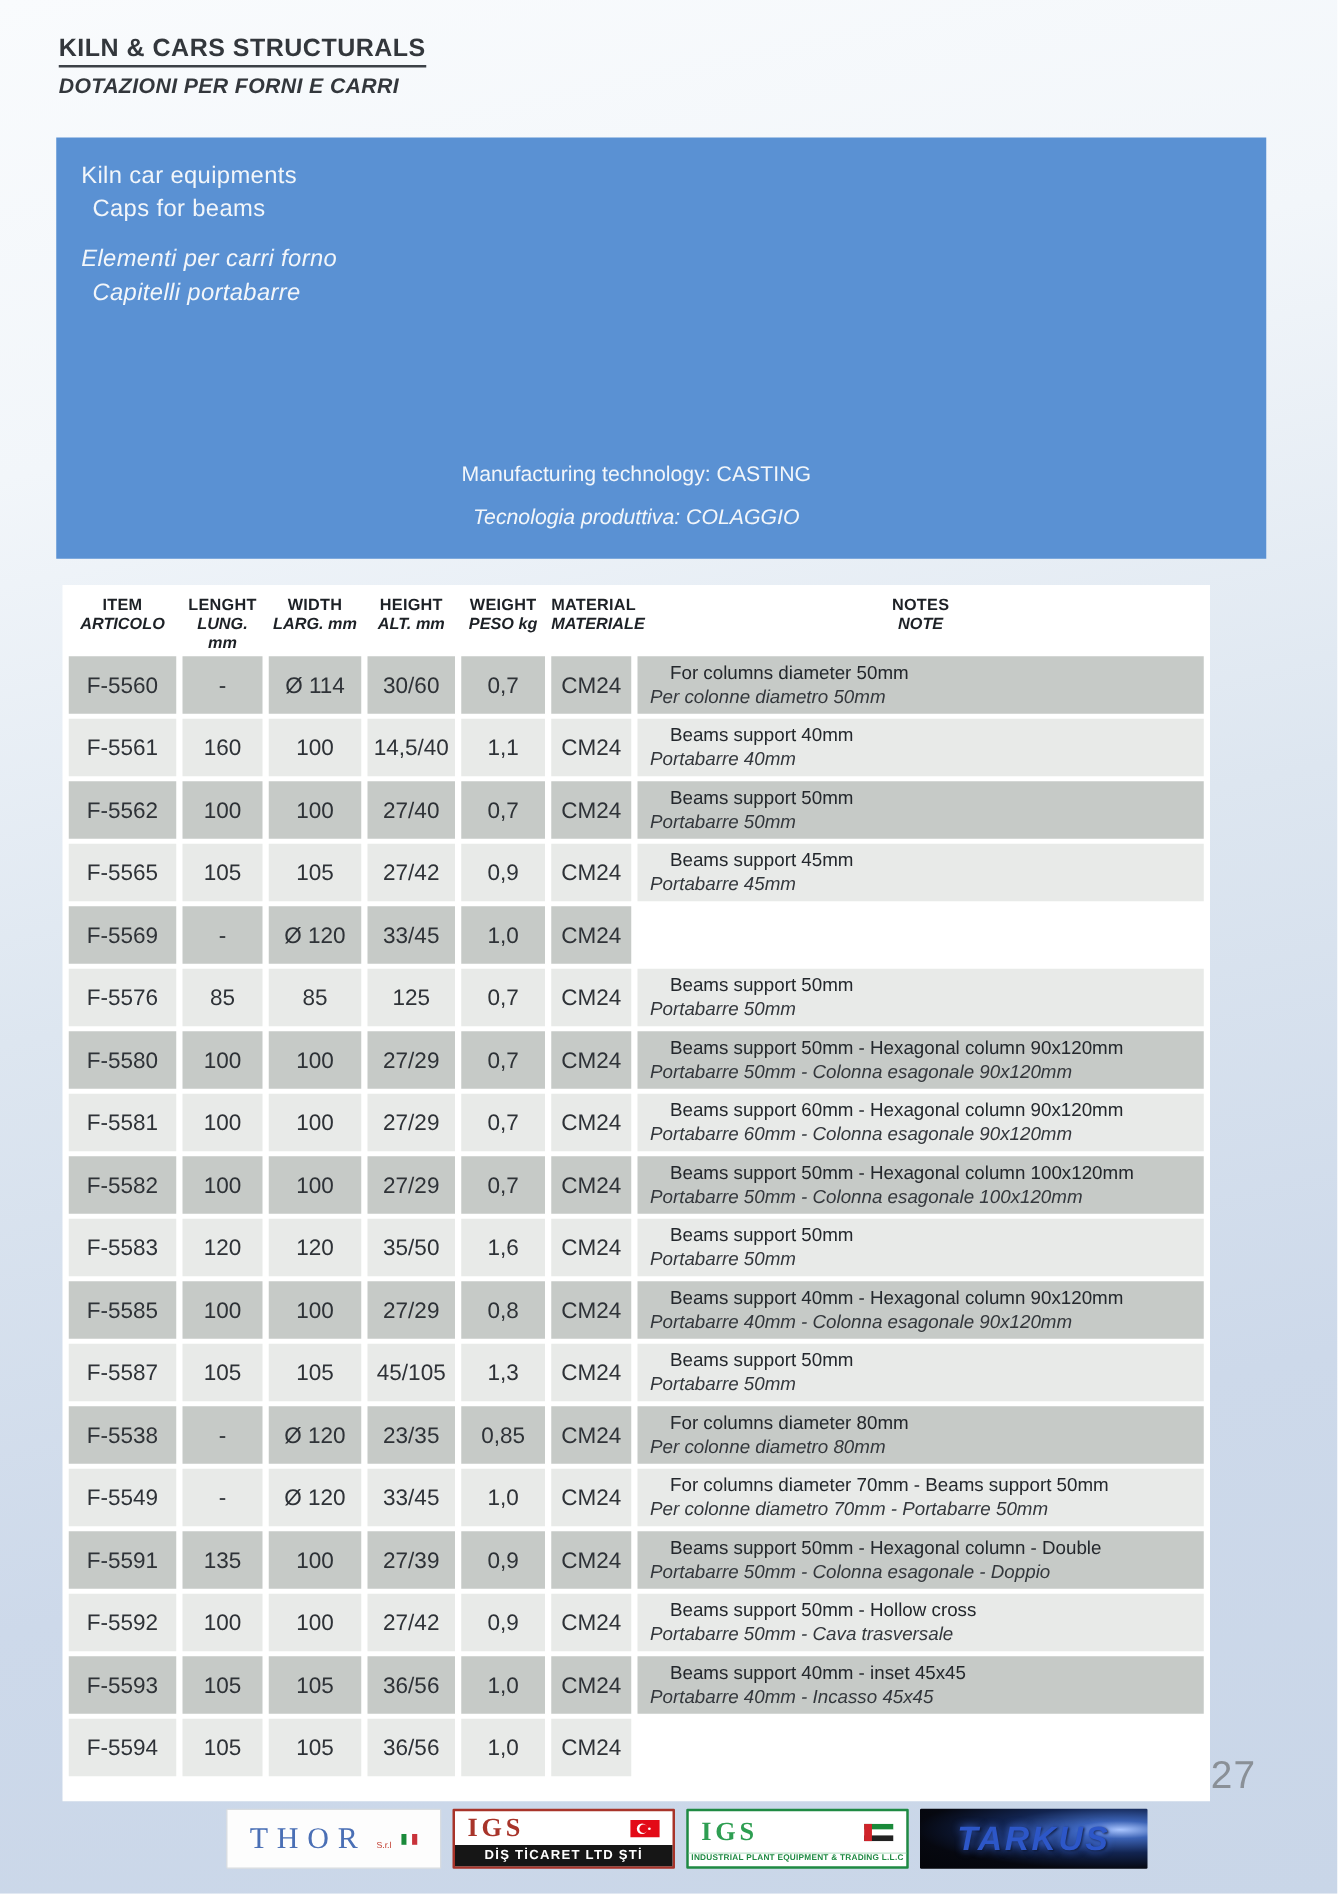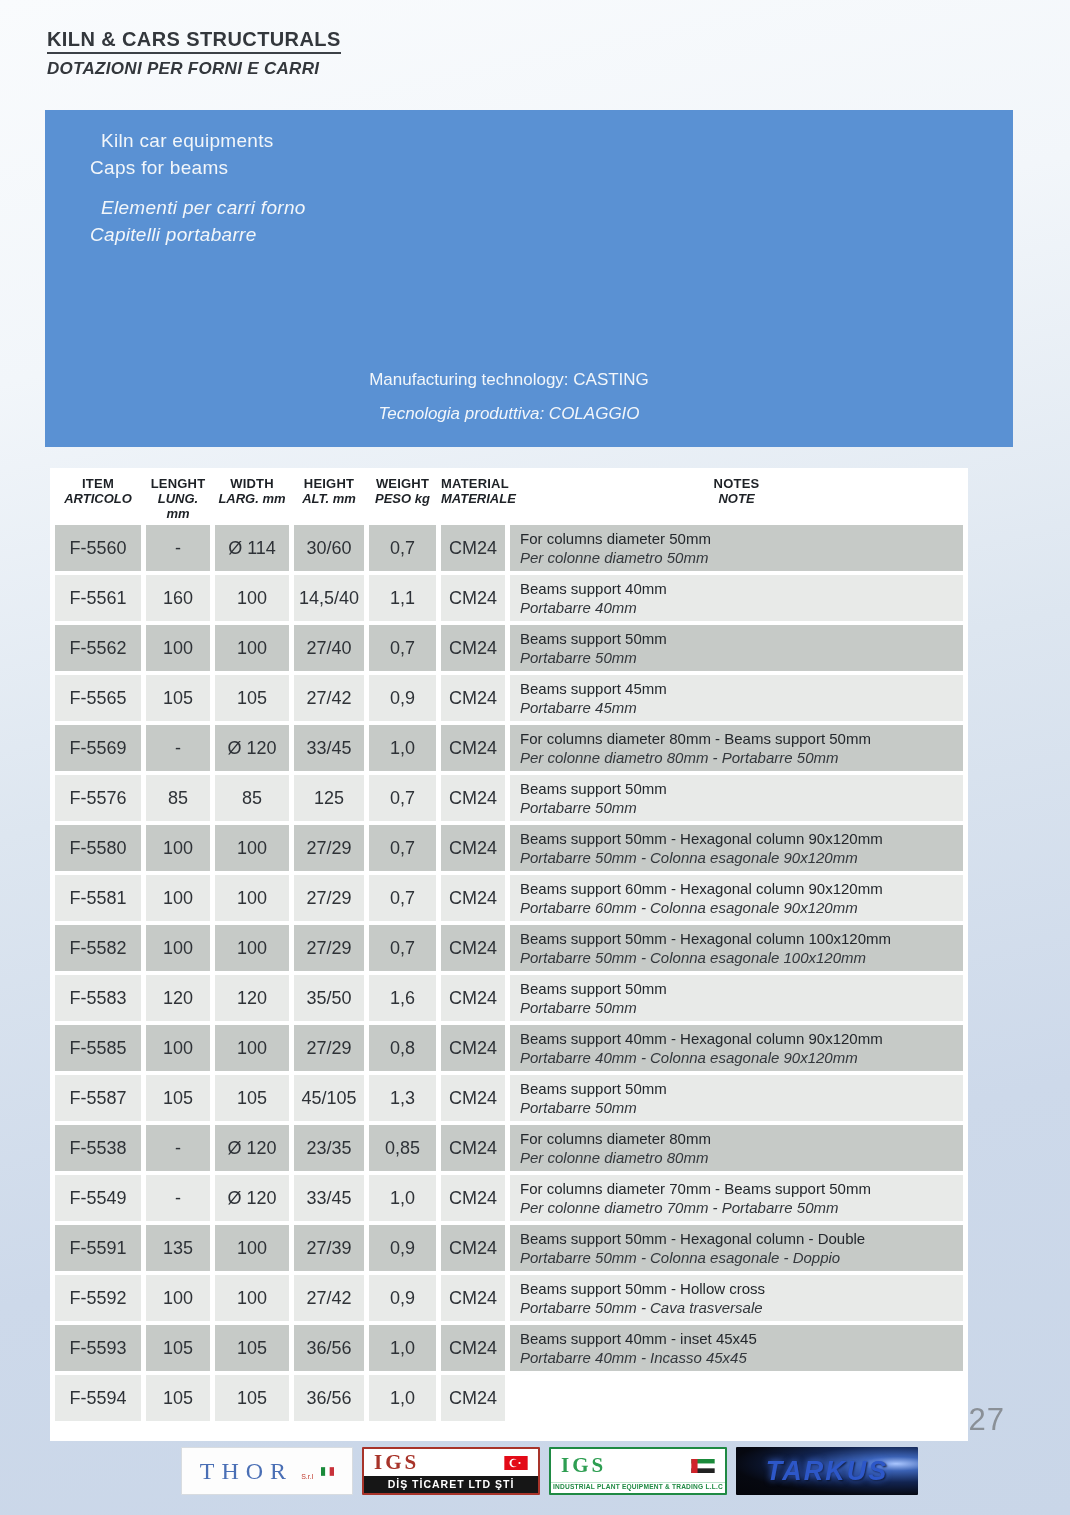--- a/index.html
+++ b/index.html
@@ -26,22 +26,22 @@
     letter-spacing:.3px; color:#33373c;
   }
   
   .hero {
     position:absolute; left:45px; top:110px; width:968px; height:337px;
     background:#5a91d3; color:#f2f6fa;
   }
   .hero-line { font-size:19px; line-height:27px; letter-spacing:.3px; }
   .hero-en { margin-top:17px; }
   .hero-it { margin-top:13px; font-style:italic; }
-  .ind-1 { padding-left:56px; }
-  .ind-2 { padding-left:45px; }
+  .ind-1 { padding-left:20px; }
+  .ind-2 { padding-left:29px; }
   .hero-tech { position:absolute; left:0; right:40px; top:258px; text-align:center; }
   .hero-tech-en { font-size:17px; line-height:24px; }
   .hero-tech-it { font-size:17px; font-style:italic; margin-top:12px; }
   
   .table-wrap {
     position:absolute; left:50px; top:468px; width:918px;
     background:#ffffff; padding:4px 5px 16px 5px;
   }
   .grid-cols {
     display:grid;
@@ -54,21 +54,21 @@
   .h-it { display:block; font-size:13px; font-weight:700; font-style:italic; color:#1d2126; }
   .t-row { margin-bottom:4px; }
   .t-row .cell {
     height:46px; display:flex; align-items:center; justify-content:center;
     font-size:18px; color:#2e3237;
   }
   .t-row .notes-cell {
     flex-direction:column; align-items:flex-start; justify-content:center;
     padding-left:10px; font-size:15px; line-height:19px;
   }
-  .note-en { color:#23272c; }
+  .note-en { color:#23272c;margin-left:16px; }
   .note-it { font-style:italic; color:#33373c; }
   .row-dark .cell { background:#c6cac7; }
   .row-light .cell { background:#e8eae8; }
   
   .page-number {
     position:absolute; top:1402px; right:65px;
     font-size:31px; color:#8a9097; letter-spacing:1px;
   }
   
   .footer-logos {
@@ -231,24 +231,20 @@
       </div>
     </div>
 
     <div class="grid-cols t-row row-dark">
       <div class="cell">F-5569</div>
       <div class="cell">-</div>
       <div class="cell">Ø 120</div>
       <div class="cell">33/45</div>
       <div class="cell">1,0</div>
       <div class="cell">CM24</div>
-      <div class="cell notes-cell">
-        <div class="note-en">For columns diameter 80mm - Beams support 50mm</div>
-        <div class="note-it">Per colonne diametro 80mm - Portabarre 50mm</div>
-      </div>
     </div>
 
     <div class="grid-cols t-row row-light">
       <div class="cell">F-5576</div>
       <div class="cell">85</div>
       <div class="cell">85</div>
       <div class="cell">125</div>
       <div class="cell">0,7</div>
       <div class="cell">CM24</div>
       <div class="cell notes-cell">

